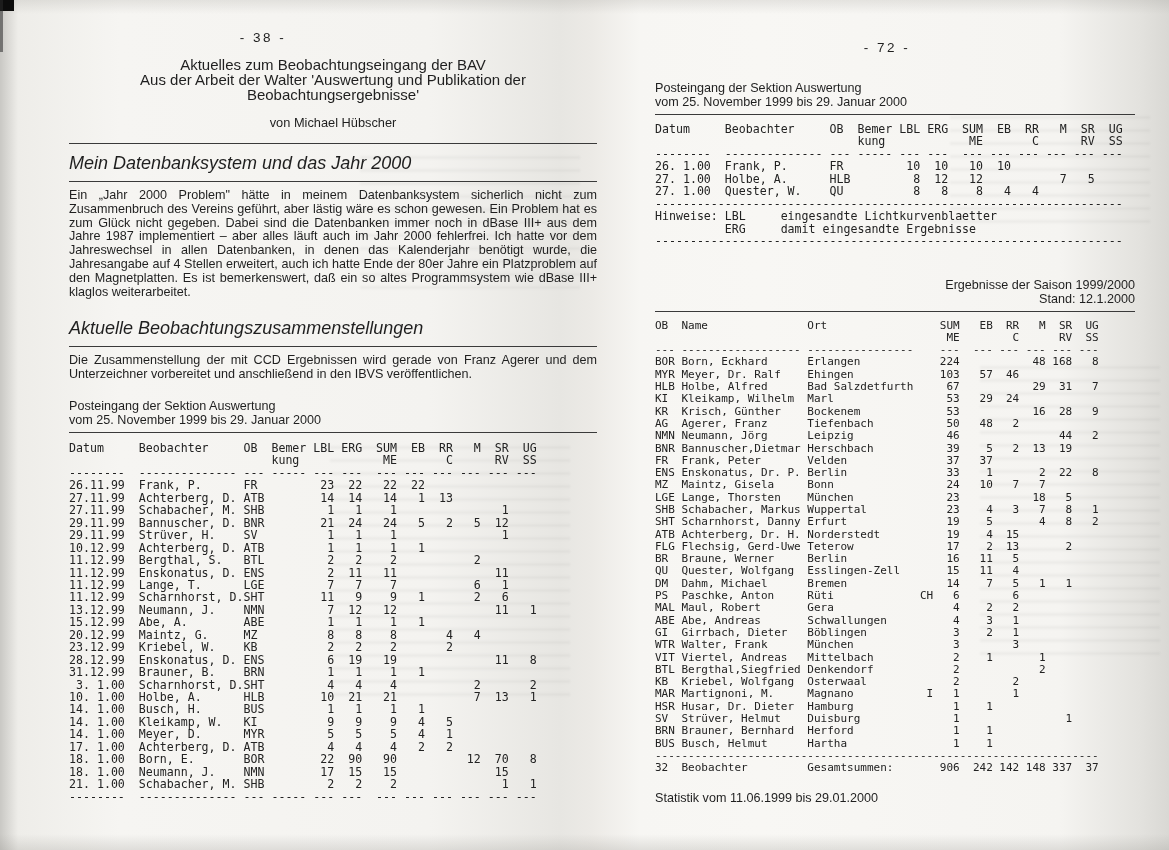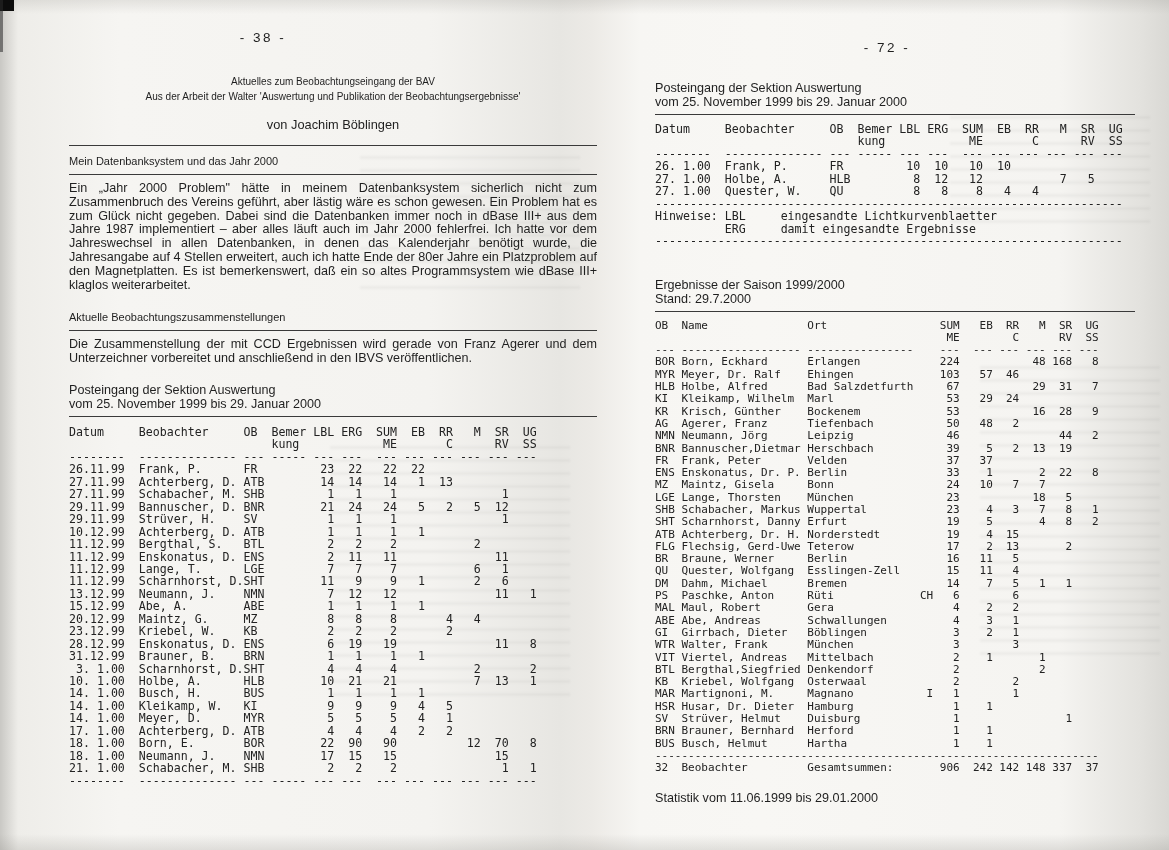--- a/index.html
+++ b/index.html
@@ -19,33 +19,33 @@
          background:repeating-linear-gradient(180deg,rgba(90,90,88,0) 0 6px,rgba(90,90,88,.55) 6px 9px,rgba(90,90,88,0) 9px 13px);}
 
   .page{position:absolute;}
   .page-left{left:69px;top:30px;width:528px;}
   .page-right{left:655px;top:40px;width:480px;}
 
   .pn{font-size:13.5px;letter-spacing:2.5px;text-align:center;}
   .pn-38{transform:translateX(-70px);}
   .pn-39{transform:translateX(-8px);}
 
-  .title-block{margin-top:29px;text-align:center;font-size:10px;line-height:15px;}
+  .title-block{margin-top:12px;text-align:center;font-size:15px;line-height:15px;}
   .byline{margin-top:13px;text-align:center;font-size:12.8px;}
 
   .rule{border:none;border-top:1.5px solid #3a3a3a;margin:0;height:0;}
   .r1{margin-top:13px;} .r2{margin-top:7px;} .r3{margin-top:5px;}
 
-  .heading{margin-top:19px;font-size:11px;}
+  .heading{margin-top:19px;font-size:18px;font-style:italic;}
   .heading-first{margin-top:9px;}
   .para{margin:7px 0 0 0;font-size:12.6px;line-height:13.8px;text-align:justify;}
 
   .caption{margin-top:17px;display:flex;justify-content:space-between;font-size:12.6px;flex-direction:column;}
   .caption-39a{margin-top:26px;}
-  .caption-39b{margin-top:30px;}
+  .caption-39b{margin-top:30px;align-items:flex-end;}
 
   .mono{margin-top:9px;font-family:"DejaVu Sans Mono","Liberation Mono",monospace;
         white-space:pre;color:#222;}
   .t38{font-size:11.6px;line-height:12.45px;}
   .t39a{font-size:11.6px;line-height:12.45px;margin-top:8px;}
   .t39b{font-size:11px;line-height:12.3px;margin-top:8px;}
   .mline{white-space:pre;}
 
   .statistik{margin-top:16px;font-size:12.6px;}
 </style>
@@ -62,21 +62,21 @@
 <div class="bleed" style="left:950px;top:110px;width:200px;height:120px;"></div>
 <div class="bleed" style="left:980px;top:360px;width:180px;height:300px;"></div>
 
 <div class="page page-left">
   <div class="pn pn-38">- 38 -</div>
 
   <div class="title-block">
     <div>Aktuelles zum Beobachtungseingang der BAV</div>
     <div>Aus der Arbeit der Walter 'Auswertung und Publikation der Beobachtungsergebnisse'</div>
   </div>
-  <div class="byline">von Joachim Böblingen</div>
+  <div class="byline">von Michael Hübscher</div>
 
   <hr class="rule r1">
 
   <div class="heading heading-first">Mein Datenbanksystem und das Jahr 2000</div>
   <hr class="rule r2">
   <p class="para">Ein „Jahr 2000 Problem" hätte in meinem Datenbanksystem sicherlich nicht zum Zusammenbruch des Vereins geführt, aber lästig wäre es schon gewesen. Ein Problem hat es zum Glück nicht gegeben. Dabei sind die Datenbanken immer noch in dBase III+ aus dem Jahre 1987 implementiert – aber alles läuft auch im Jahr 2000 fehlerfrei. Ich hatte vor dem Jahreswechsel in allen Datenbanken, in denen das Kalenderjahr benötigt wurde, die Jahresangabe auf 4 Stellen erweitert, auch ich hatte Ende der 80er Jahre ein Platzproblem auf den Magnetplatten. Es ist bemerkenswert, daß ein so altes Programmsystem wie dBase III+ klaglos weiterarbeitet.</p>
 
   <div class="heading">Aktuelle Beobachtungszusammenstellungen</div>
   <hr class="rule r2">
   <p class="para">Die Zusammenstellung der mit CCD Ergebnissen wird gerade von Franz Agerer und dem Unterzeichner vorbereitet und anschließend in den IBVS veröffentlichen.</p>
@@ -96,20 +96,20 @@
   <div class="caption caption-39a">
     <span>Posteingang der Sektion Auswertung</span>
     <span>vom 25. November 1999 bis 29. Januar 2000</span>
   </div>
   <hr class="rule r3">
 
   <div class="mono t39a" id="table-39a"><div class="mline">Datum     Beobachter     OB  Bemer LBL ERG  SUM  EB  RR   M  SR  UG</div><div class="mline">                             kung            ME       C      RV  SS</div><div class="mline">--------  -------------- --- ----- --- ---  --- --- --- --- --- ---</div><div class="mline">26. 1.00  Frank, P.      FR         10  10   10  10                </div><div class="mline">27. 1.00  Holbe, A.      HLB         8  12   12           7   5    </div><div class="mline">27. 1.00  Quester, W.    QU          8   8    8   4   4            </div><div class="mline">-------------------------------------------------------------------</div><div class="mline">Hinweise: LBL     eingesandte Lichtkurvenblaetter</div><div class="mline">          ERG     damit eingesandte Ergebnisse</div><div class="mline">-------------------------------------------------------------------</div></div>
 
   <div class="caption caption-39b">
     <span>Ergebnisse der Saison 1999/2000</span>
-    <span>Stand: 29.7.2000</span>
+    <span>Stand: 12.1.2000</span>
   </div>
   <hr class="rule r3">
 
   <div class="mono t39b" id="table-39b"><div class="mline">OB  Name               Ort                 SUM   EB  RR   M  SR  UG</div><div class="mline">                                            ME        C      RV  SS</div><div class="mline">--- ------------------ ----------------    ---  --- --- --- --- ---</div><div class="mline">BOR Born, Eckhard      Erlangen            224           48 168   8</div><div class="mline">MYR Meyer, Dr. Ralf    Ehingen             103   57  46            </div><div class="mline">HLB Holbe, Alfred      Bad Salzdetfurth     67           29  31   7</div><div class="mline">KI  Kleikamp, Wilhelm  Marl                 53   29  24            </div><div class="mline">KR  Krisch, Günther    Bockenem             53           16  28   9</div><div class="mline">AG  Agerer, Franz      Tiefenbach           50   48   2            </div><div class="mline">NMN Neumann, Jörg      Leipzig              46               44   2</div><div class="mline">BNR Bannuscher,Dietmar Herschbach           39    5   2  13  19    </div><div class="mline">FR  Frank, Peter       Velden               37   37                </div><div class="mline">ENS Enskonatus, Dr. P. Berlin               33    1       2  22   8</div><div class="mline">MZ  Maintz, Gisela     Bonn                 24   10   7   7        </div><div class="mline">LGE Lange, Thorsten    München              23           18   5    </div><div class="mline">SHB Schabacher, Markus Wuppertal            23    4   3   7   8   1</div><div class="mline">SHT Scharnhorst, Danny Erfurt               19    5       4   8   2</div><div class="mline">ATB Achterberg, Dr. H. Norderstedt          19    4  15            </div><div class="mline">FLG Flechsig, Gerd-Uwe Teterow              17    2  13       2    </div><div class="mline">BR  Braune, Werner     Berlin               16   11   5            </div><div class="mline">QU  Quester, Wolfgang  Esslingen-Zell       15   11   4            </div><div class="mline">DM  Dahm, Michael      Bremen               14    7   5   1   1    </div><div class="mline">PS  Paschke, Anton     Rüti             CH   6        6            </div><div class="mline">MAL Maul, Robert       Gera                  4    2   2            </div><div class="mline">ABE Abe, Andreas       Schwallungen          4    3   1            </div><div class="mline">GI  Girrbach, Dieter   Böblingen             3    2   1            </div><div class="mline">WTR Walter, Frank      München               3        3            </div><div class="mline">VIT Viertel, Andreas   Mittelbach            2    1       1        </div><div class="mline">BTL Bergthal,Siegfried Denkendorf            2            2        </div><div class="mline">KB  Kriebel, Wolfgang  Osterwaal             2        2            </div><div class="mline">MAR Martignoni, M.     Magnano           I   1        1            </div><div class="mline">HSR Husar, Dr. Dieter  Hamburg               1    1                </div><div class="mline">SV  Strüver, Helmut    Duisburg              1                1    </div><div class="mline">BRN Brauner, Bernhard  Herford               1    1                </div><div class="mline">BUS Busch, Helmut      Hartha                1    1                </div><div class="mline">-------------------------------------------------------------------</div><div class="mline">32  Beobachter         Gesamtsummen:       906  242 142 148 337  37</div></div>
 
   <div class="statistik">Statistik vom  11.06.1999  bis  29.01.2000</div>
 </div>
 
 </body></html>

